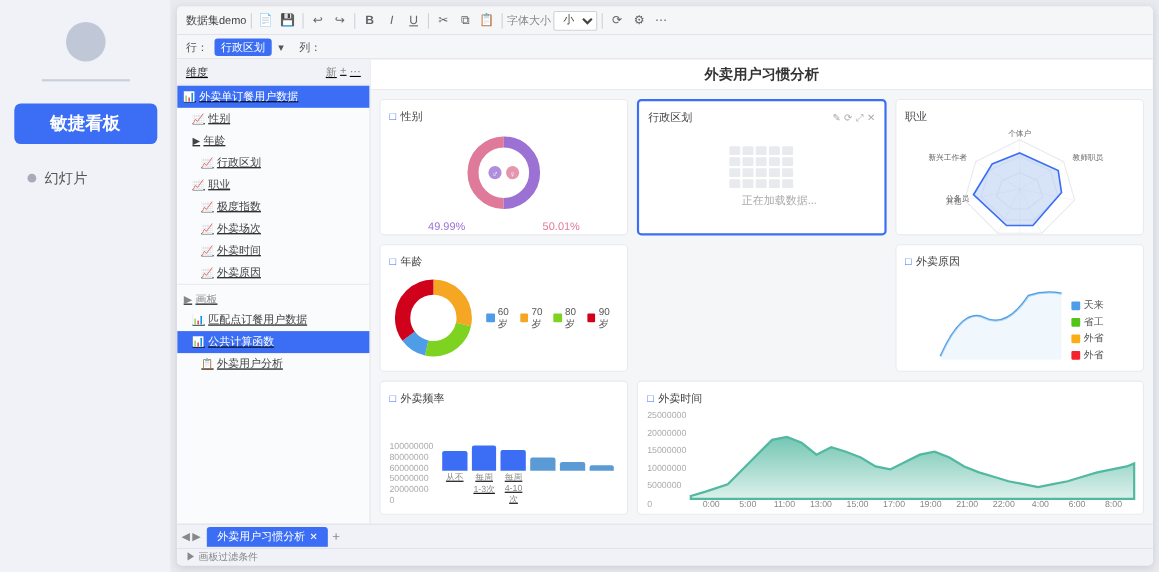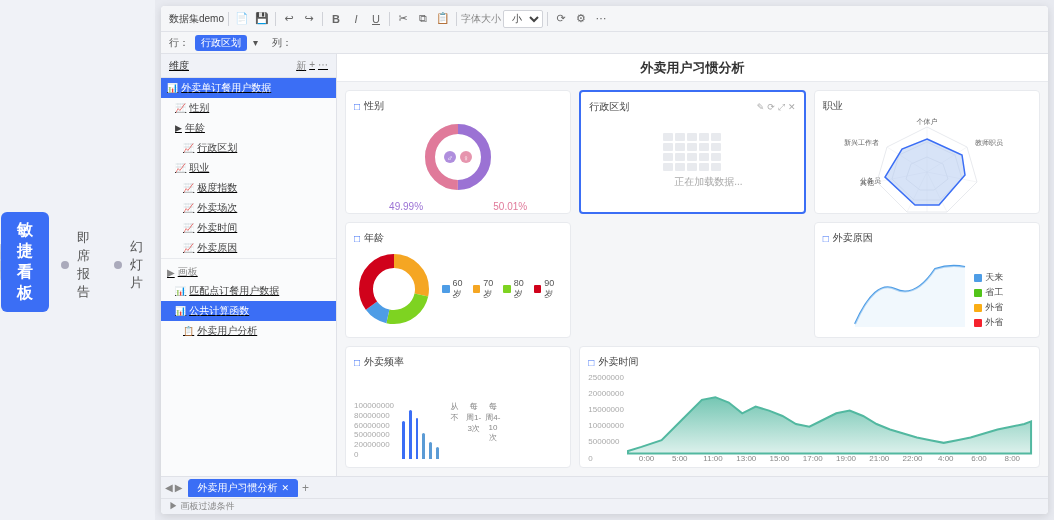--- a/index.html
+++ b/index.html
@@ -11,21 +11,21 @@
       overflow: hidden;
       display: flex;
     }
 
     
     .sidebar {
       width: 155px;
       height: 520px;
       background: #f0f2f7;
       display: flex;
-      flex-direction: row;
+      flex-direction: column;
       align-items: center;
       padding-top: 20px;
       flex-shrink: 0;
     }
     .sidebar-logo {
       width: 36px;
       height: 36px;
       background: #c0c8d8;
       border-radius: 50%;
       margin-bottom: 16px;
@@ -450,24 +450,20 @@
     }
     .axis-label { font-size: 8px; color: #aaa; }
   </style>
 </head>
 <body>
 
 <div class="sidebar">
   <div class="sidebar-logo"></div>
   <div class="sidebar-divider"></div>
   <div class="sidebar-active-item">敏捷看板</div>
-  <div class="sidebar-item">
-    <div class="sidebar-dot"></div>
-    <span>即席报告</span>
-  </div>
   <div class="sidebar-item">
     <div class="sidebar-dot"></div>
     <span>幻灯片</span>
   </div>
 </div>
 
 <div class="main">
   <div class="app-window">
 
 
@@ -755,21 +751,21 @@
             </div>
             <div style="flex:1;display:flex;margin-top:28px;">
               <div class="axis-labels">
                 <span class="axis-label">100000000</span>
                 <span class="axis-label">80000000</span>
                 <span class="axis-label">60000000</span>
                 <span class="axis-label">50000000</span>
                 <span class="axis-label">20000000</span>
                 <span class="axis-label">0</span>
               </div>
-              <div style="flex:1;display:flex;flex-direction:row;">
+              <div style="flex:1;display:flex;flex-direction:column;text-decoration:underline;">
                 <div class="bar-chart-area">
                   <div class="bar" style="height:65%;"></div>
                   <div class="bar" style="height:85%;"></div>
                   <div class="bar" style="height:70%;"></div>
                   <div class="bar" style="height:45%;background:#5b9bd5;"></div>
                   <div class="bar" style="height:30%;background:#5b9bd5;"></div>
                   <div class="bar" style="height:20%;background:#5b9bd5;"></div>
                 </div>
                 <div class="bar-labels">
                   <span class="bar-label">从不</span>

